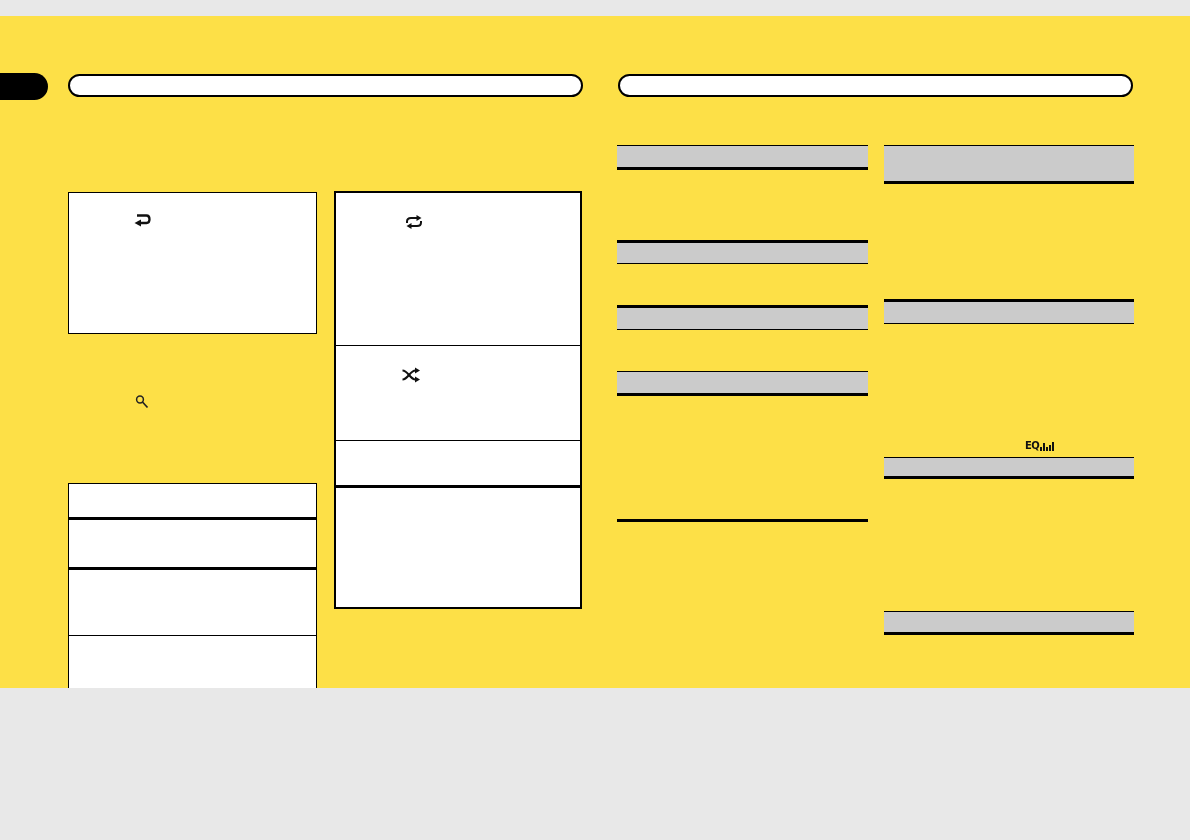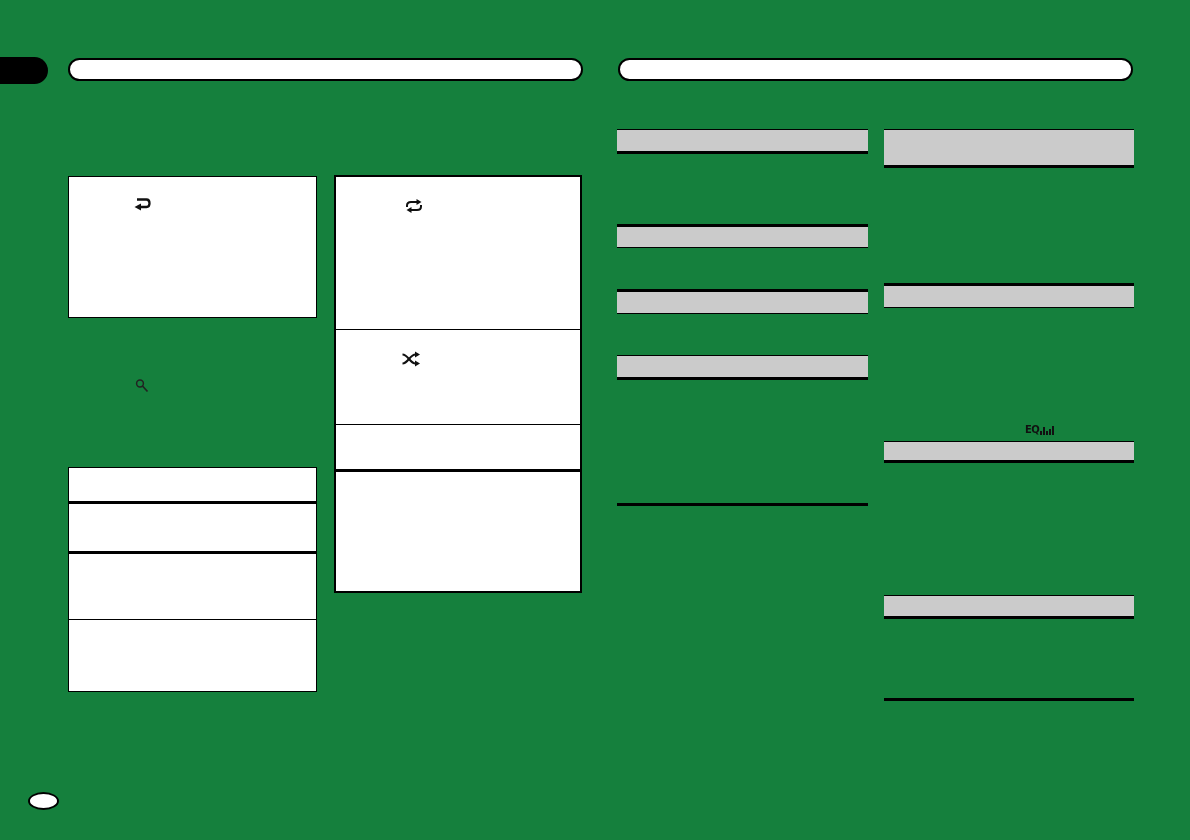--- a/index.html
+++ b/index.html
@@ -1,22 +1,23 @@
 <!DOCTYPE html>
 <html><head>
 <meta charset="utf-8">
 <style>
   html,body{margin:0;padding:0;background:#e8e8e8;}
   *{box-sizing:border-box;}
   #page{
     position:relative;
-    width:1190px;height:840px;
-    background:#15803d;
+    width:1190px;height:672px;
+    background:#fde047;
     font-family:"DejaVu Sans", sans-serif;
     overflow:hidden;
+    margin-top:16px;
   }
   .abs{position:absolute;}
 
   
   .chapter-tab{
     left:0;top:57px;width:48px;height:27px;
     background:#000;
     border-radius:0 14px 14px 0;
   }
 

